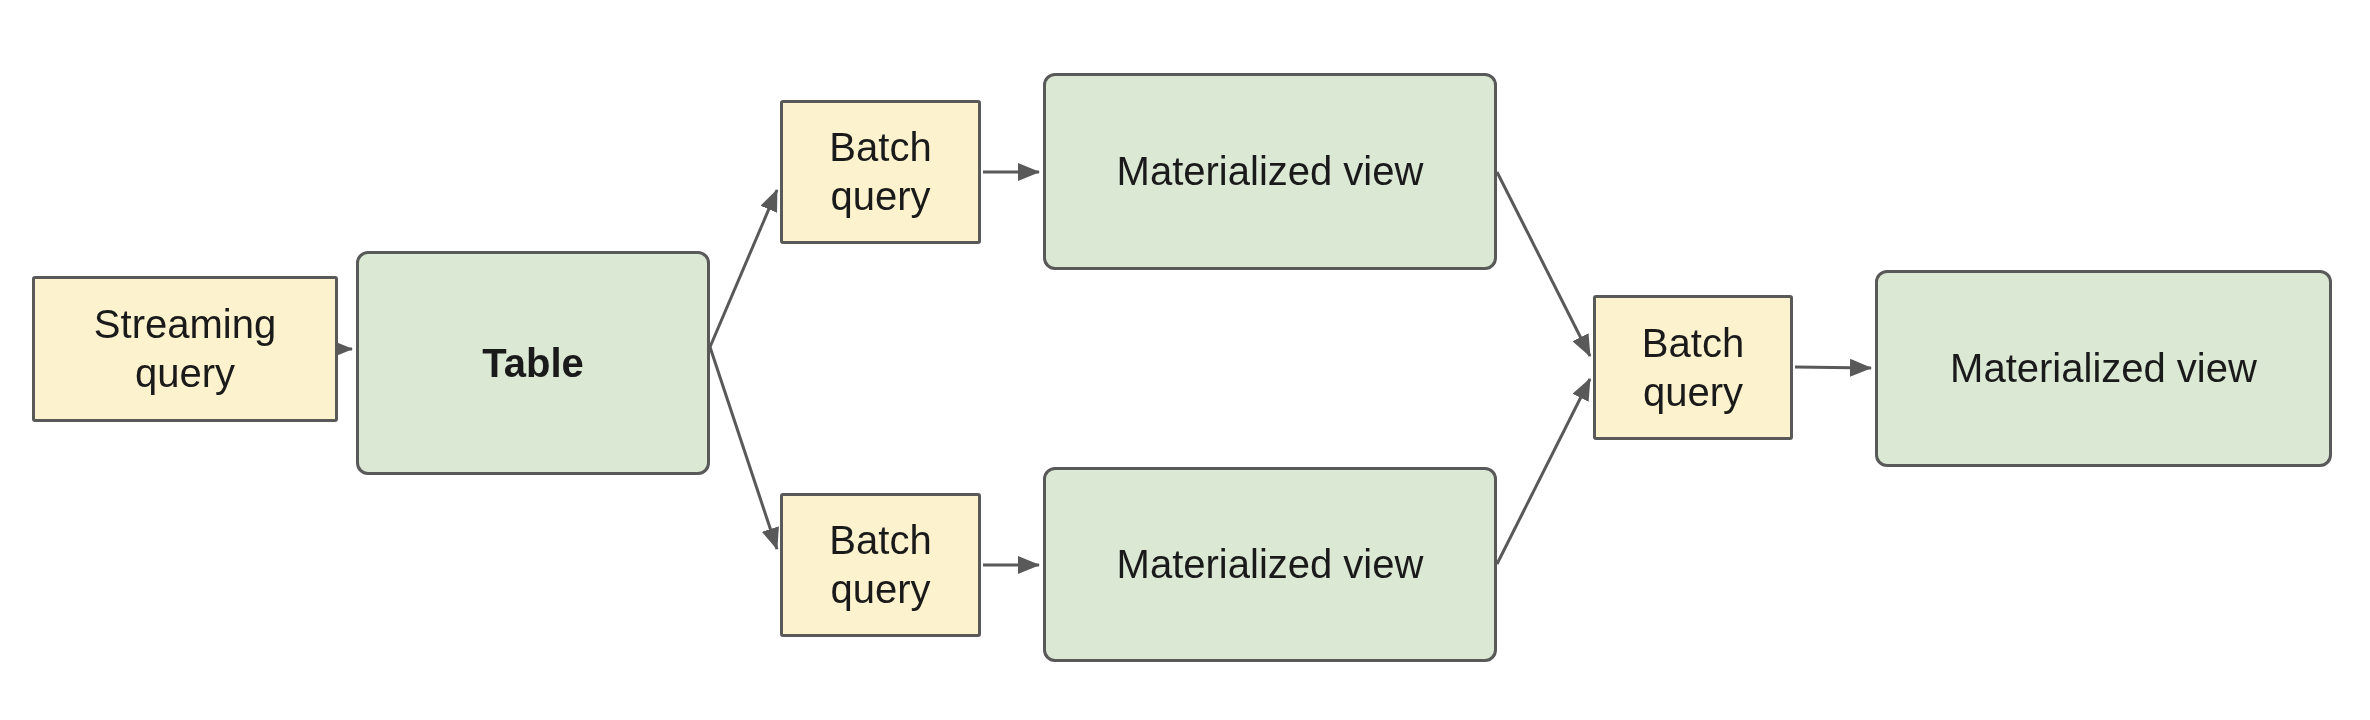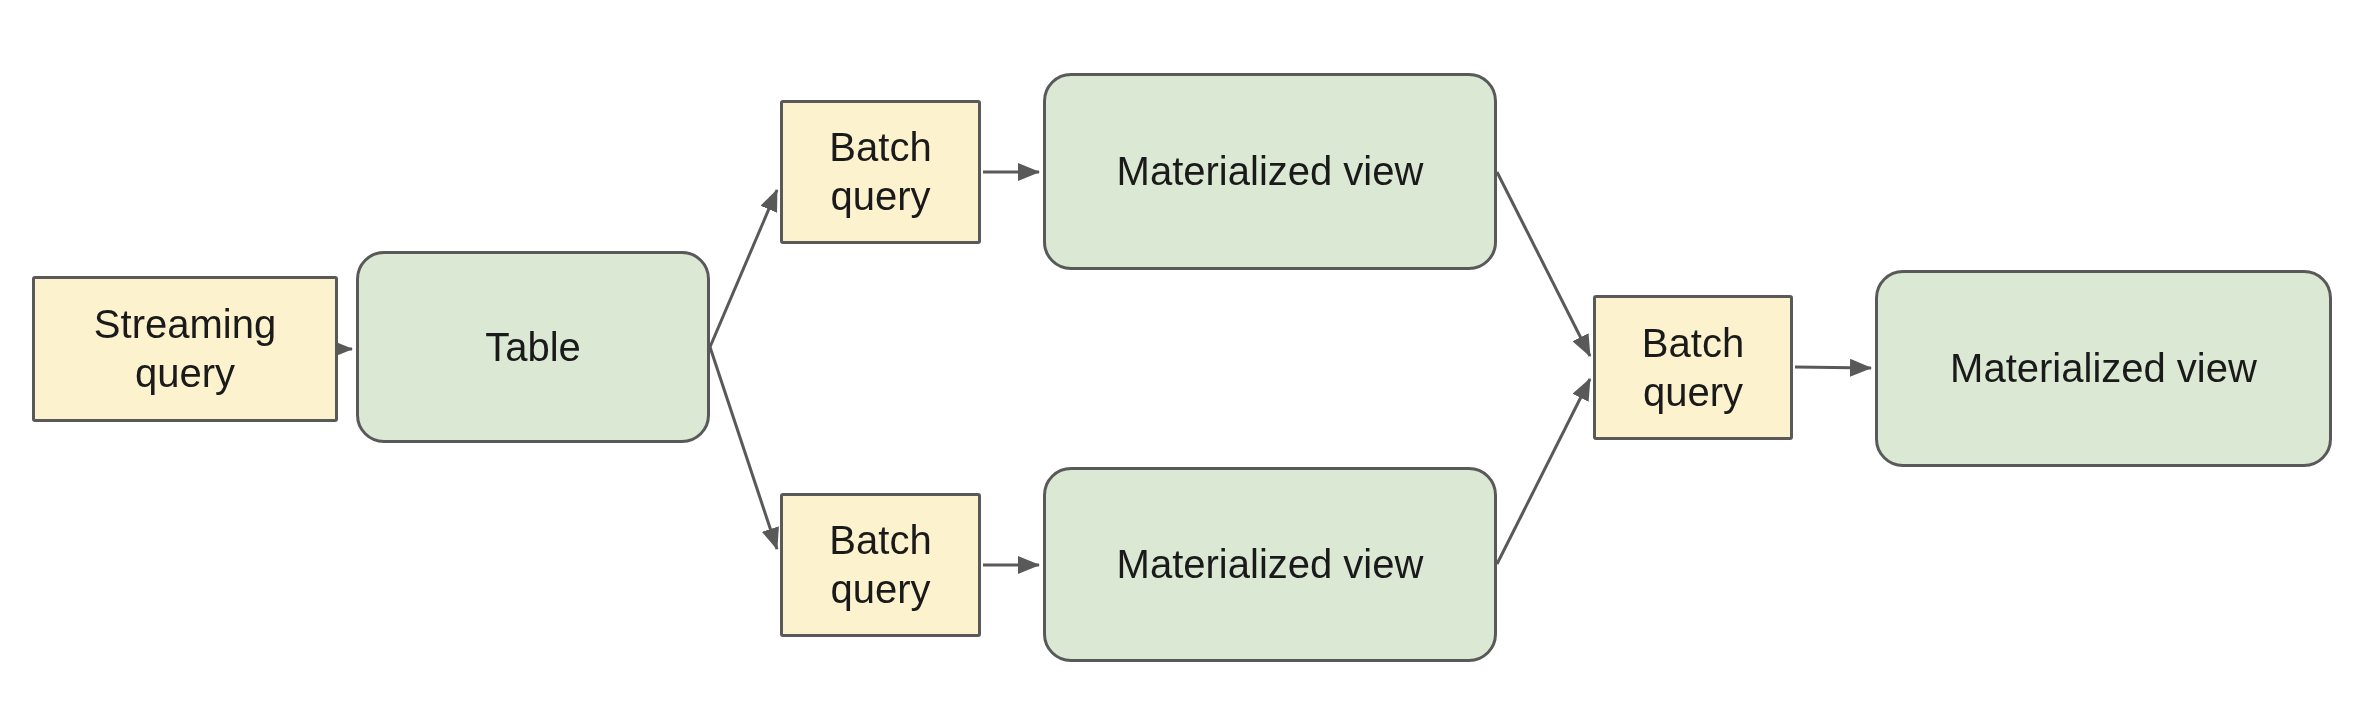--- a/index.html
+++ b/index.html
@@ -41,26 +41,26 @@
     border: 3px solid var(--node-border);
     display: flex;
     align-items: center;
     justify-content: center;
     text-align: center;
     color: var(--text);
     font-size: 40px;
     line-height: 1.22;
   }
   .node.yellow { background: var(--node-yellow-fill); border-radius: 3px; }
-  .node.green  { background: var(--node-green-fill); border-radius: 28px; }
+  .node.green  { background: var(--node-green-fill); border-radius: 12px; }
   .node .label { padding: 0 8px; }
 
   
   .n-streaming     { left: 32px;   top: 276px; width: 306px; height: 146px; }
-  .n-table         { left: 356px;  top: 251px; width: 354px; height: 192px; }
+  .n-table         { left: 356px;  top: 251px; width: 354px; height: 224px; font-weight: bold; }
   .n-batch-top     { left: 780px;  top: 100px; width: 201px; height: 144px; }
   .n-mv-top        { left: 1043px; top: 73px;  width: 454px; height: 197px; }
   .n-batch-bottom  { left: 780px;  top: 493px; width: 201px; height: 144px; }
   .n-mv-bottom     { left: 1043px; top: 467px; width: 454px; height: 195px; }
   .n-batch-right   { left: 1593px; top: 295px; width: 200px; height: 145px; }
   .n-mv-right      { left: 1875px; top: 270px; width: 457px; height: 197px; }
 </style>
 </head>
 <body>
 

